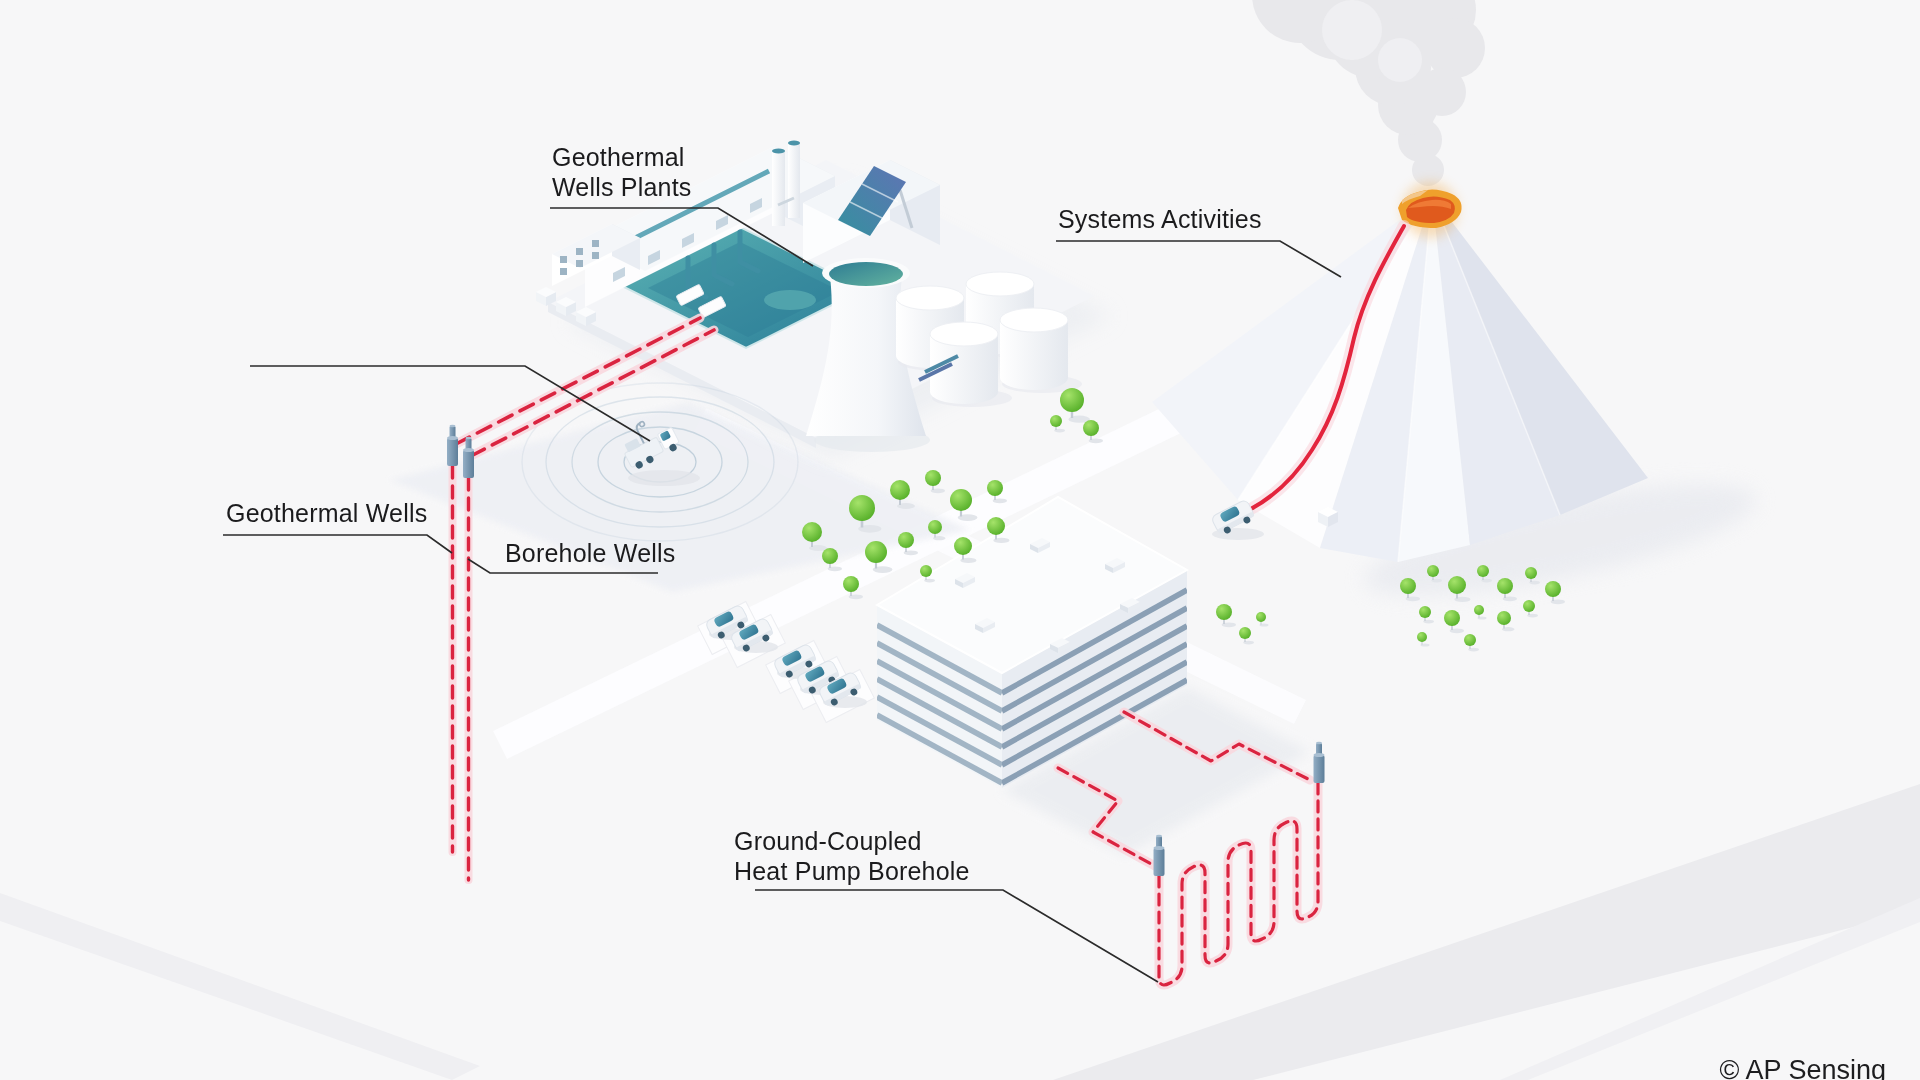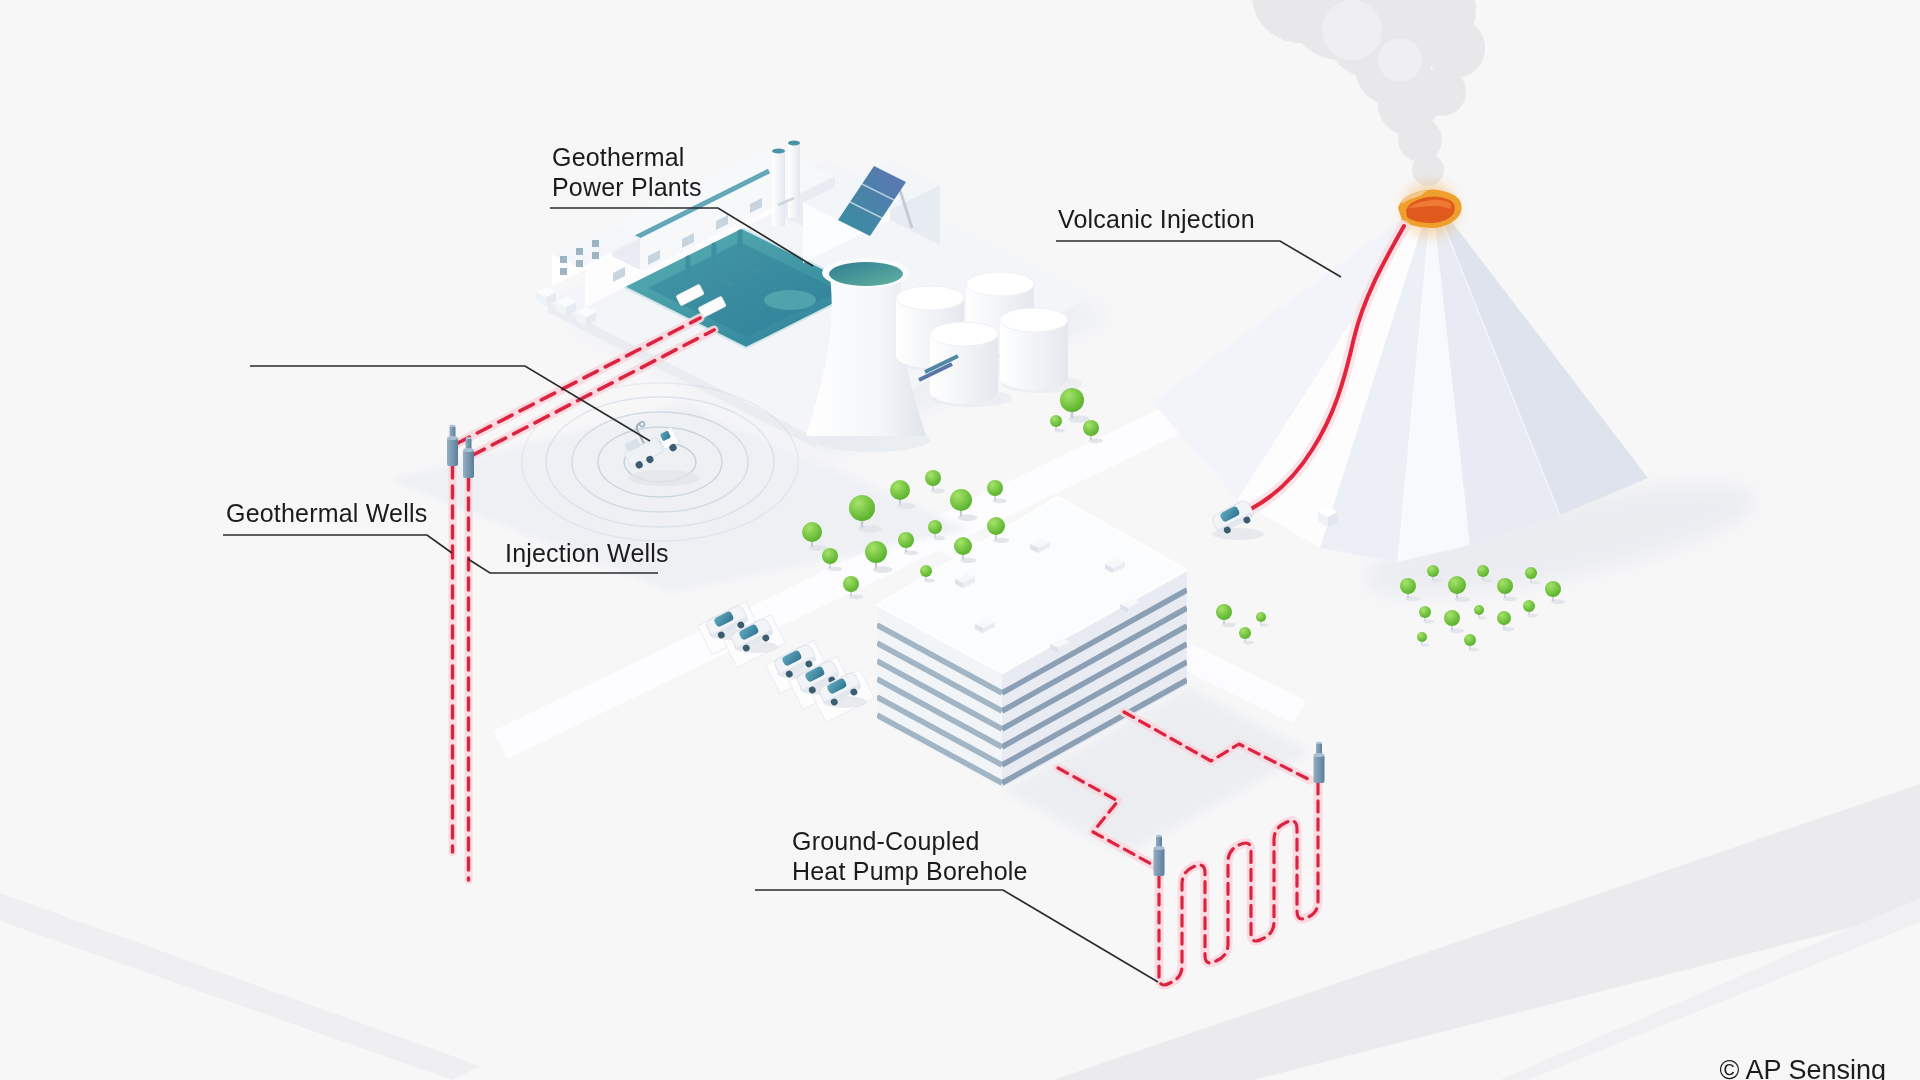--- a/index.html
+++ b/index.html
@@ -401,36 +401,36 @@
   <polyline points="1056,241 1280,241 1341,277"></polyline>
   <polyline points="250,366 525,366 650,441"></polyline>
   <polyline points="223,535 427,535 452,553"></polyline>
   <polyline points="468,559 490,573 658,573"></polyline>
   <polyline points="755,890 1003,890 1158,982"></polyline>
 </g>
 </svg>
 
 <div class="lbl" style="left:552px;top:142px">
   <div>Geothermal</div>
-  <div>Power Plants</div>
+  <div>Wells Plants</div>
 </div>
 
 <div class="lbl" style="left:1058px;top:204px">
-  <div>Volcanic Injection</div>
+  <div>Systems Activities</div>
 </div>
 
 
 <div class="lbl" style="left:226px;top:498px">
   <div>Geothermal Wells</div>
 </div>
 
 <div class="lbl" style="left:505px;top:538px">
-  <div>Injection Wells</div>
-</div>
-
-<div class="lbl" style="left:792px;top:826px">
+  <div>Borehole Wells</div>
+</div>
+
+<div class="lbl" style="left:734px;top:826px">
   <div>Ground-Coupled</div>
   <div>Heat Pump Borehole</div>
 </div>
 
 <div class="copy">© AP Sensing</div>
 
 </div>
 
 </body></html>

